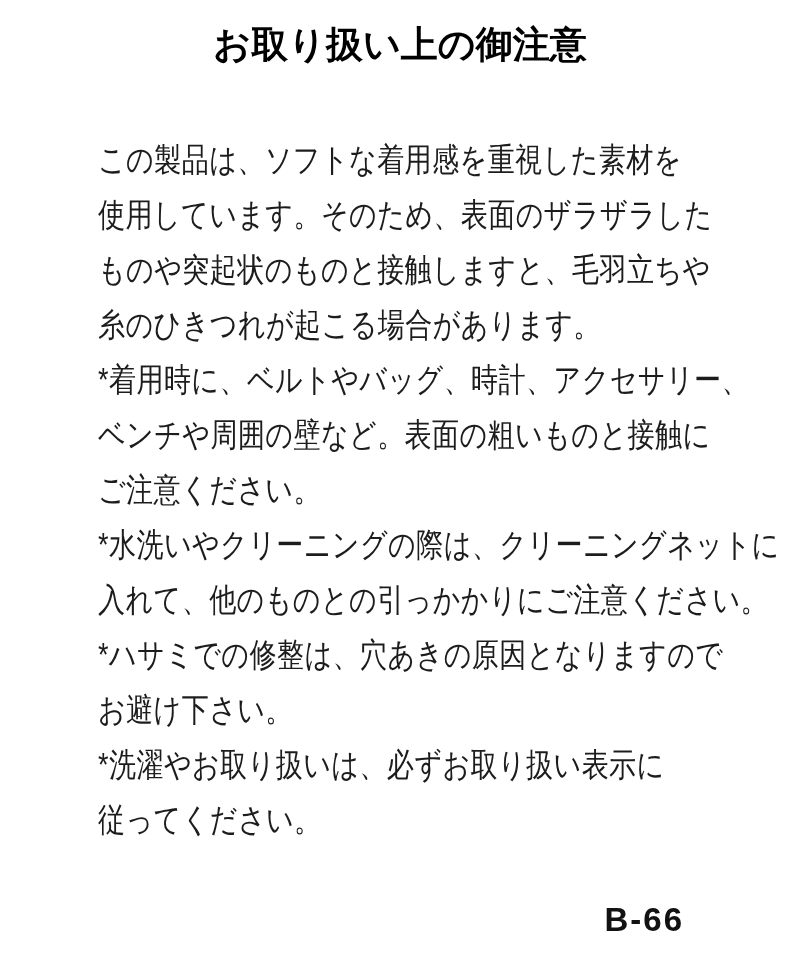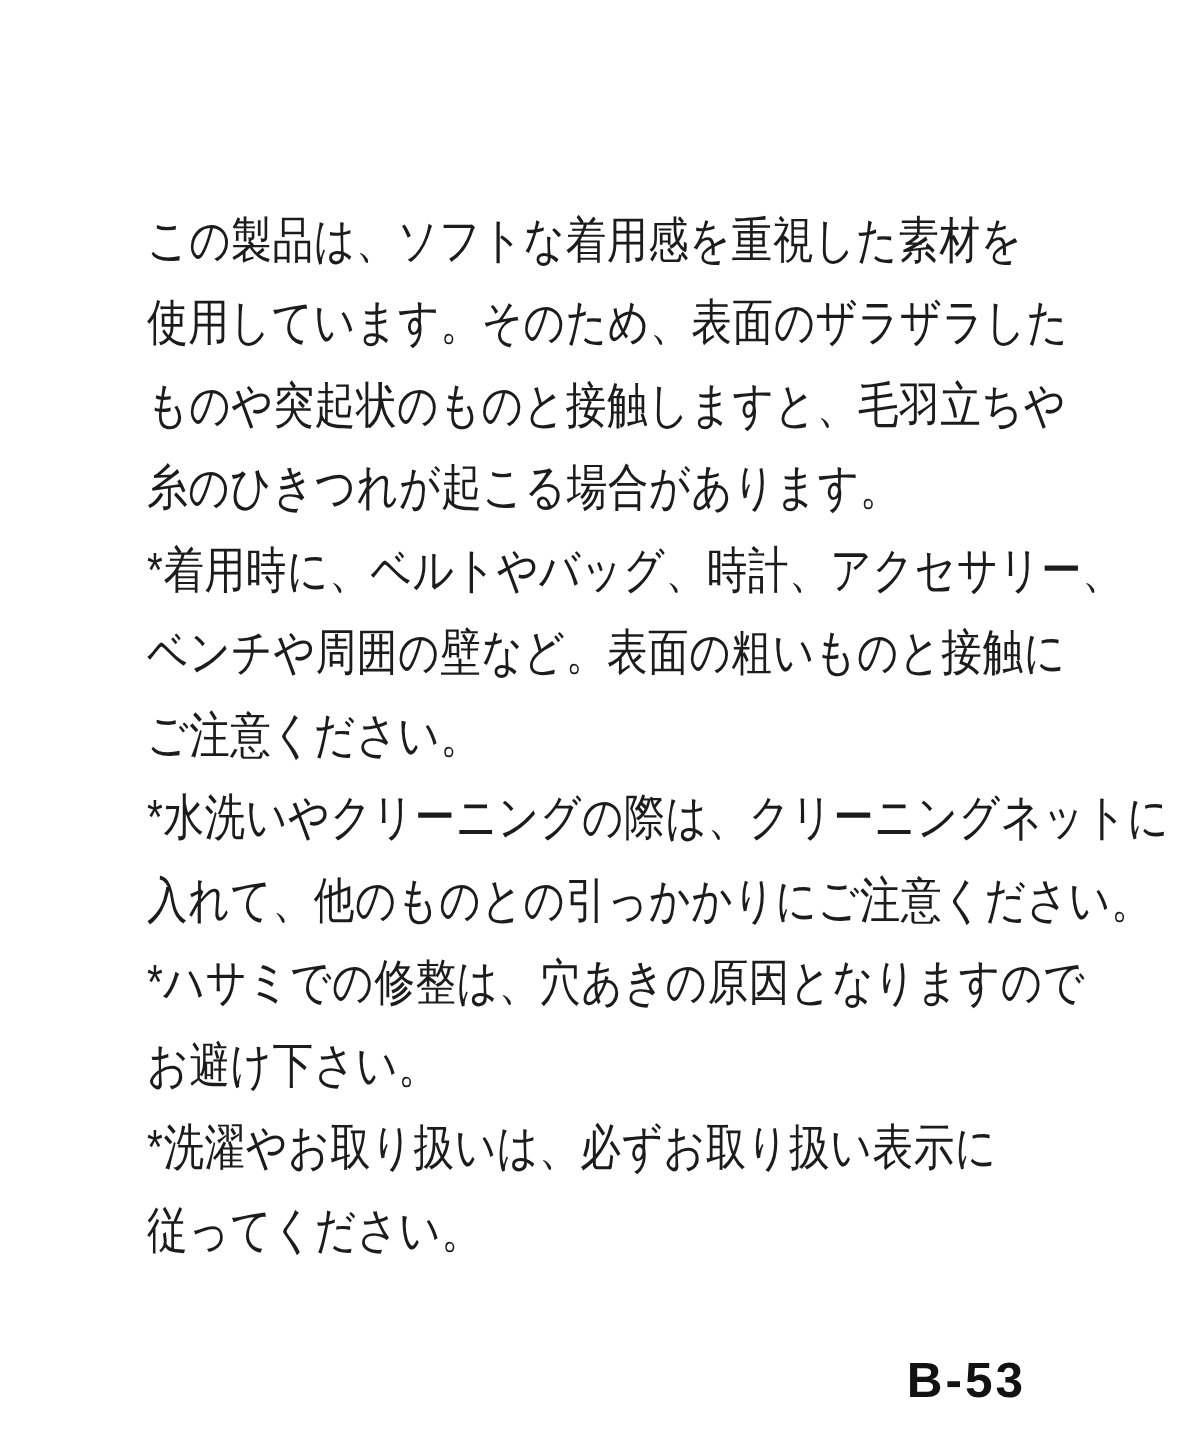--- a/index.html
+++ b/index.html
@@ -58,32 +58,33 @@
     color: #121212;
     letter-spacing: 2px;
     white-space: nowrap;
   }
 </style>
 </head>
 <body>
 
 <div class="page">
 
+  <div class="doc-title">お取り扱い上の御注意</div>
 
   <div class="body-text">
     <div class="body-line">この製品は、ソフトな着用感を重視した素材を</div>
     <div class="body-line">使用しています。そのため、表面のザラザラした</div>
     <div class="body-line">ものや突起状のものと接触しますと、毛羽立ちや</div>
     <div class="body-line">糸のひきつれが起こる場合があります。</div>
     <div class="body-line">*着用時に、ベルトやバッグ、時計、アクセサリー、</div>
     <div class="body-line">ベンチや周囲の壁など。表面の粗いものと接触に</div>
     <div class="body-line">ご注意ください。</div>
     <div class="body-line">*水洗いやクリーニングの際は、クリーニングネットに</div>
     <div class="body-line">入れて、他のものとの引っかかりにご注意ください。</div>
     <div class="body-line">*ハサミでの修整は、穴あきの原因となりますので</div>
     <div class="body-line">お避け下さい。</div>
     <div class="body-line">*洗濯やお取り扱いは、必ずお取り扱い表示に</div>
     <div class="body-line">従ってください。</div>
   </div>
 
-  <div class="page-code">B-53</div>
+  <div class="page-code">B-66</div>
 
 </div>
 
 </body></html>

